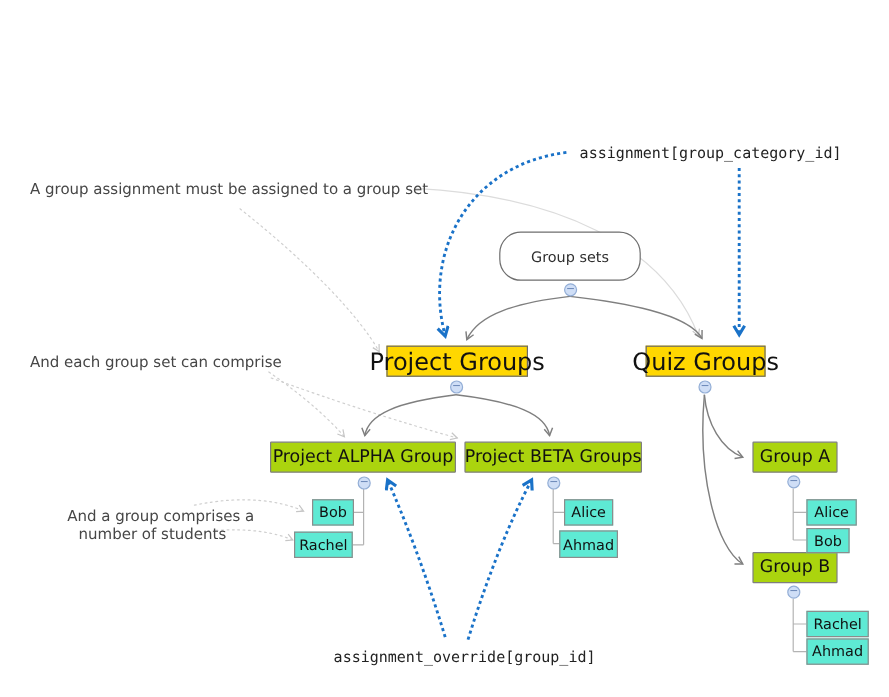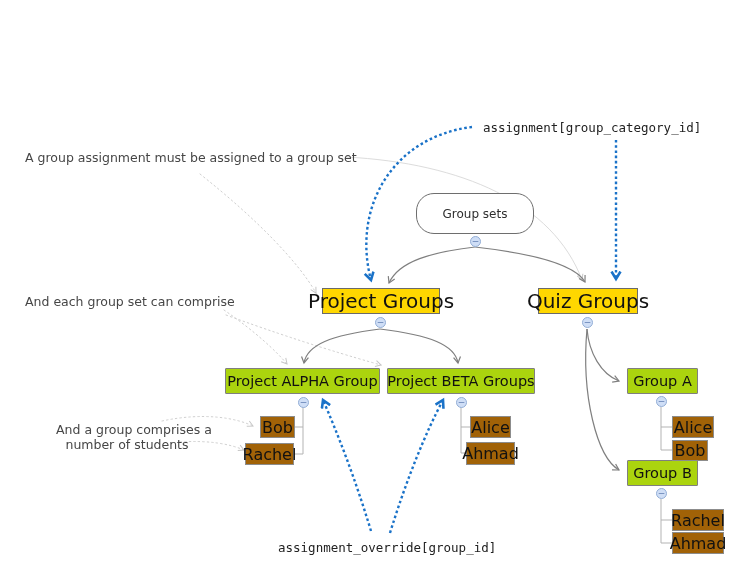--- a/index.html
+++ b/index.html
@@ -17,21 +17,21 @@
     background:linear-gradient(180deg,#9dcdf9,#84c0f6);
     border:1px solid #7d8d9c;border-radius:9px;
     font-size:21px;font-weight:bold;color:#4c4c4c;letter-spacing:.5px;
   }
   .groupset-node{
     left:416px;top:193px;width:118px;height:41px;background:#ffffff;
     border:1px solid #6e6e6e;border-radius:18px;font-size:12px;color:#2e2e2e;
   }
   .yellow-node{background:#ffd700;border:1px solid #6a6a6a;font-size:20px;border-radius:0;}
   .green-node{background:#abd40e;border:1px solid #7f7f7f;font-size:14.5px;border-radius:1px;}
-  .member-node{background:#a16207;border:1px solid #8c8c8c;font-size:16px;align-items:center;}
+  .member-node{background:#5eead4;border:1px solid #8c8c8c;font-size:12px;align-items:center;}
   .collapse{
     position:absolute;width:11px;height:11px;border-radius:50%;
     background:#cfdef6;border:1px solid #93aed6;box-sizing:border-box;
     display:flex;align-items:center;justify-content:center;
     font-size:9px;line-height:9px;color:#5f7cb0;
   }
   .annotation{
     position:absolute;font-size:12.5px;line-height:14.5px;color:#464646;
     text-align:center;white-space:nowrap;
   }

